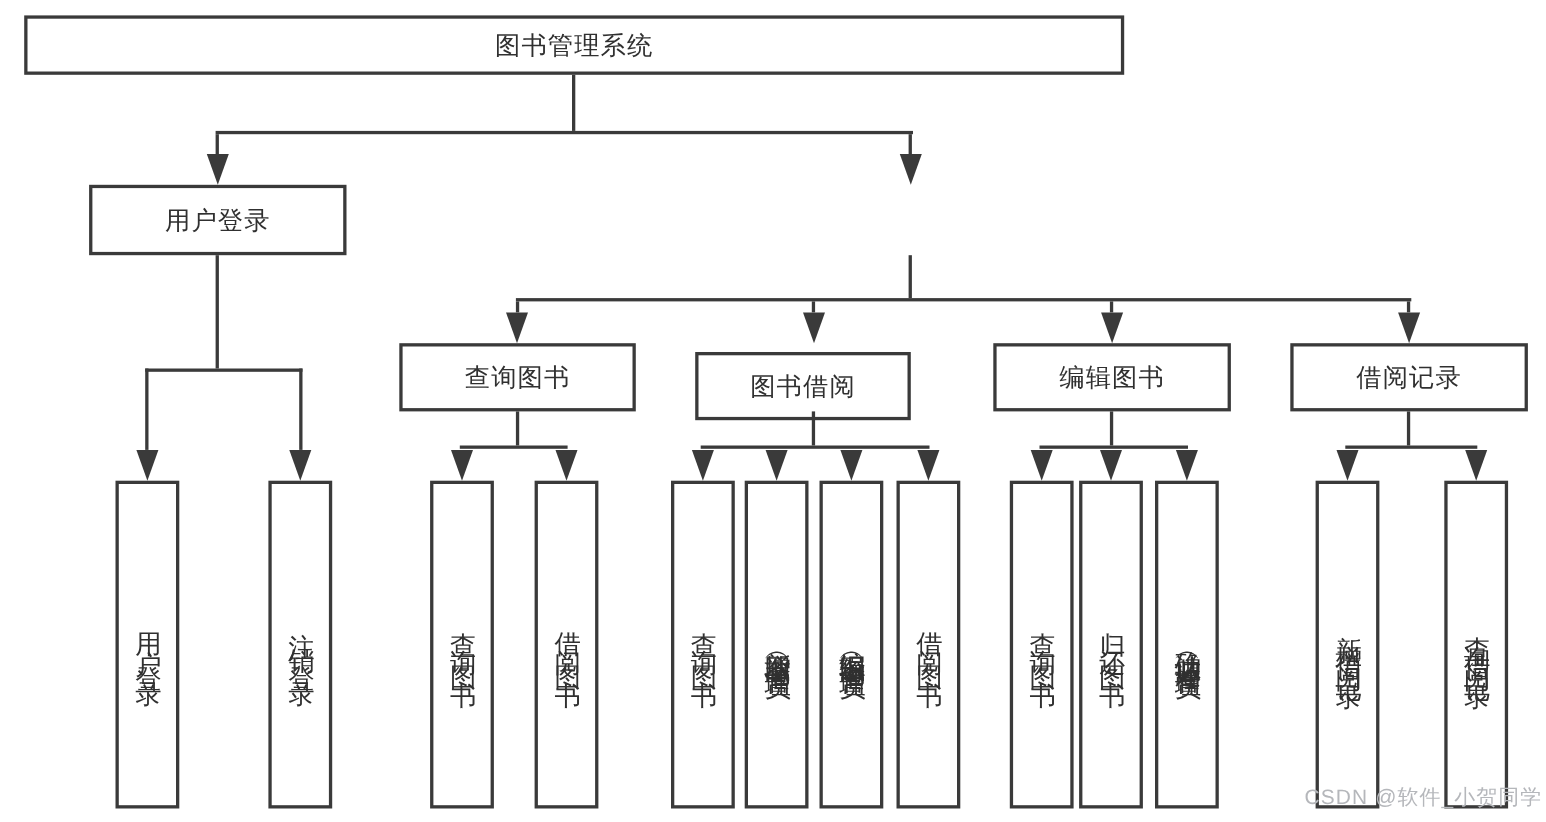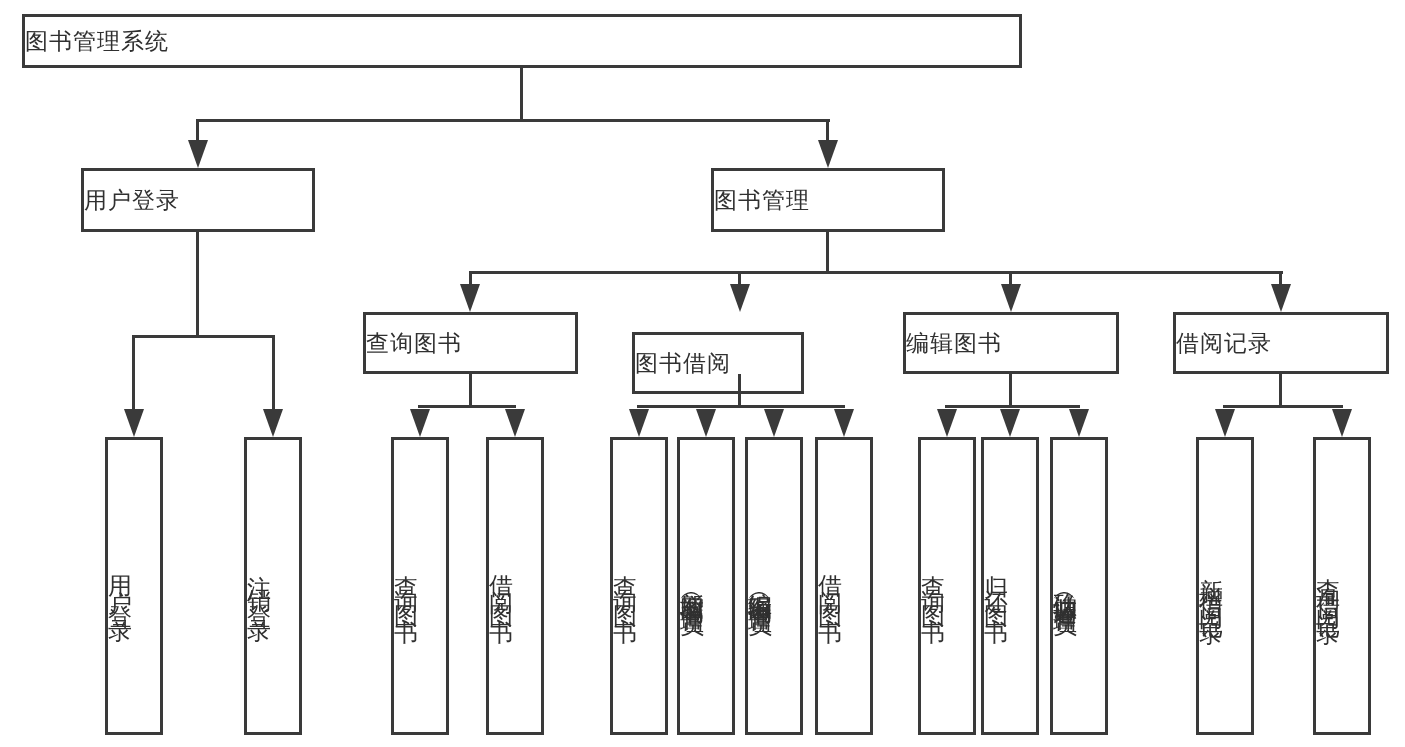--- a/index.html
+++ b/index.html
@@ -13,20 +13,21 @@
     color: var(--text, #303030);
     overflow: hidden;
   }
   .node {
     position: absolute;
     box-sizing: border-box;
     border: 3px solid var(--line, #3a3a3a);
     background: #ffffff;
     display: flex;
     align-items: center;
+    justify-content: center;
   }
   .node.h span {
     font-size: 23px;
     letter-spacing: 1px;
     white-space: nowrap;
   }
   .node.v {
     top: 437px;
     width: 58px;
     height: 298px;
@@ -69,28 +70,25 @@
 
 <div class="canvas">
 
   <div class="node h" style="left:22px; top:14px; width:1000px; height:54px">
     <span>图书管理系统</span>
   </div>
 
   <div class="node h" style="left:81px; top:168px; width:234px; height:64px">
     <span>用户登录</span>
   </div>
-  <div class="node h" style="left:711px; top:168px; width:234px; height:64px">
-    <span>图书管理</span>
-  </div>
 
   <div class="node h" style="left:363px; top:312px; width:215px; height:62px">
     <span>查询图书</span>
   </div>
-  <div class="node h" style="left:632px; top:332px; width:172px; height:62px">
+  <div class="node h" style="left:632px; top:320px; width:196px; height:62px">
     <span>图书借阅</span>
   </div>
   <div class="node h" style="left:903px; top:312px; width:216px; height:62px">
     <span>编辑图书</span>
   </div>
   <div class="node h" style="left:1173px; top:312px; width:216px; height:62px">
     <span>借阅记录</span>
   </div>
 
   <div class="node v" style="left:105px">
@@ -178,14 +176,15 @@
   <div class="line" style="left:945px;  top:405px; width:135px; height:3px"></div>
   <div class="arrow" style="left:937px;  top:409px"></div>
   <div class="arrow" style="left:1000px; top:409px"></div>
   <div class="arrow" style="left:1069px; top:409px"></div>
 
   <div class="line" style="left:1279px; top:374px; width:3px;   height:31px"></div>
   <div class="line" style="left:1223px; top:405px; width:120px; height:3px"></div>
   <div class="arrow" style="left:1215px; top:409px"></div>
   <div class="arrow" style="left:1332px; top:409px"></div>
 
+  <div class="watermark">CSDN @软件_小贺同学</div>
 
 </div>
 
 </body></html>

